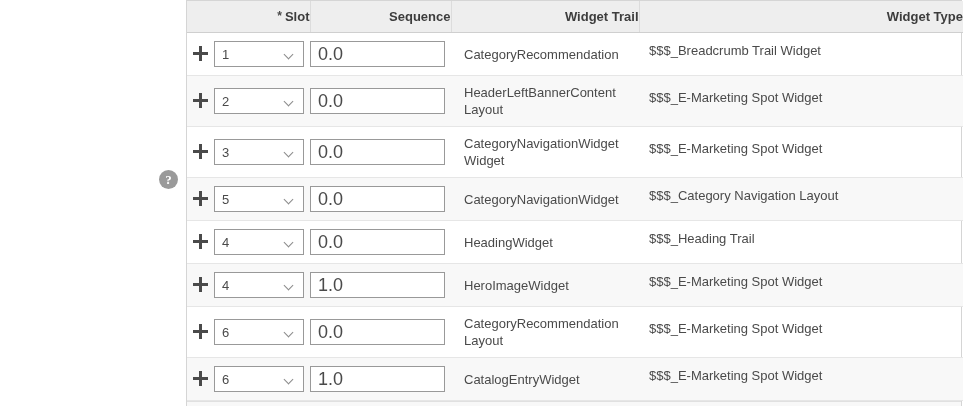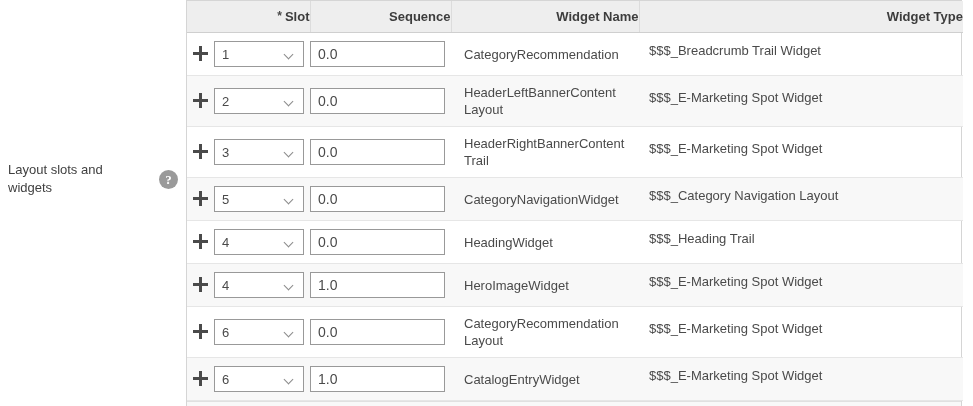--- a/index.html
+++ b/index.html
@@ -173,58 +173,57 @@
   }
 
   
   .seq-input {
     width: 135px;
     height: 26px;
     border: 1px solid #999999;
     background: #ffffff;
     box-sizing: border-box;
     font-family: "Liberation Sans", sans-serif;
-    font-size: 14px;
+    font-size: 18px;
     color: #4a4a4a;
     padding: 0 7px;
     outline: none;
   }
 
   
   #table-footer {
     background: #f8f8f8;
     border-top: 1px solid #e0e0e0;
     padding: 8px 0 8px 13px;
     font-size: 12px;
     color: #8e8e8e;
     box-sizing: border-box;
     height: 30px;
   }
 </style>
 </head>
 <body>
 
 <div id="field-label-area">
-  <div id="field-label-text">Layout slots and widgets</div>
   <div id="help-icon">?</div>
 </div>
 
 <div id="widget-table">
   <table class="grid">
     <colgroup>
       <col class="w-slot">
       <col class="w-seq">
       <col class="w-name">
       <col class="w-type">
     </colgroup>
     <thead>
       <tr>
         <th><span class="req-star">*</span><span>Slot</span></th>
         <th><span>Sequence</span></th>
-        <th><span>Widget Name</span></th>
+        <th><span>Widget Trail</span></th>
         <th><span>Widget Type</span></th>
       </tr>
     </thead>
     <tbody id="grid-body">
         <tr>
           <td class="c-slot">
             <div class="slot-cell-inner">
               <span class="expand-plus"></span>
               <div class="slot-select">
                 <span class="val">1</span>
@@ -254,21 +253,21 @@
           <td class="c-slot">
             <div class="slot-cell-inner">
               <span class="expand-plus"></span>
               <div class="slot-select">
                 <span class="val">3</span>
                 <span class="chev"></span>
               </div>
             </div>
           </td>
           <td class="c-seq"><input class="seq-input" type="text" value="0.0" style=""></td>
-          <td class="c-name">HeaderRightBannerContent Trail</td>
+          <td class="c-name">CategoryNavigationWidget Widget</td>
           <td class="c-type">$$$_E-Marketing Spot Widget</td>
         </tr>
         <tr class="alt">
           <td class="c-slot">
             <div class="slot-cell-inner">
               <span class="expand-plus"></span>
               <div class="slot-select">
                 <span class="val">5</span>
                 <span class="chev"></span>
               </div>

